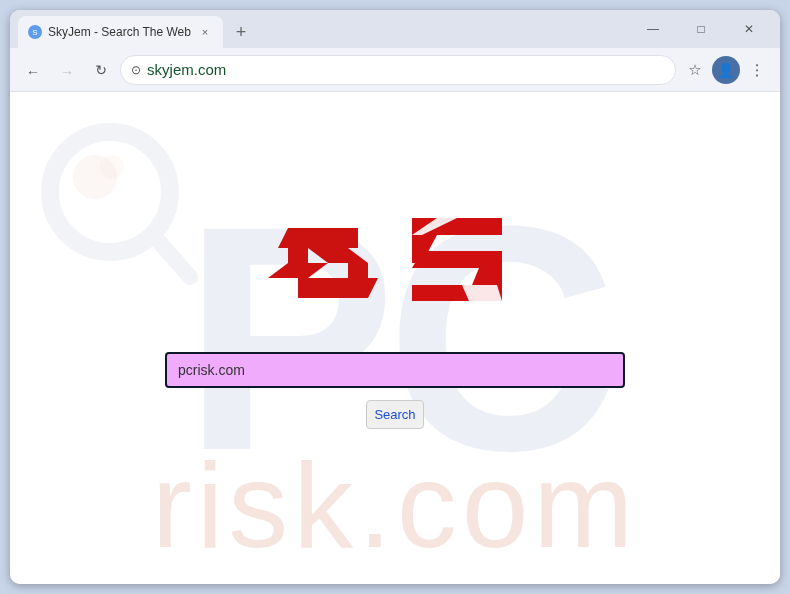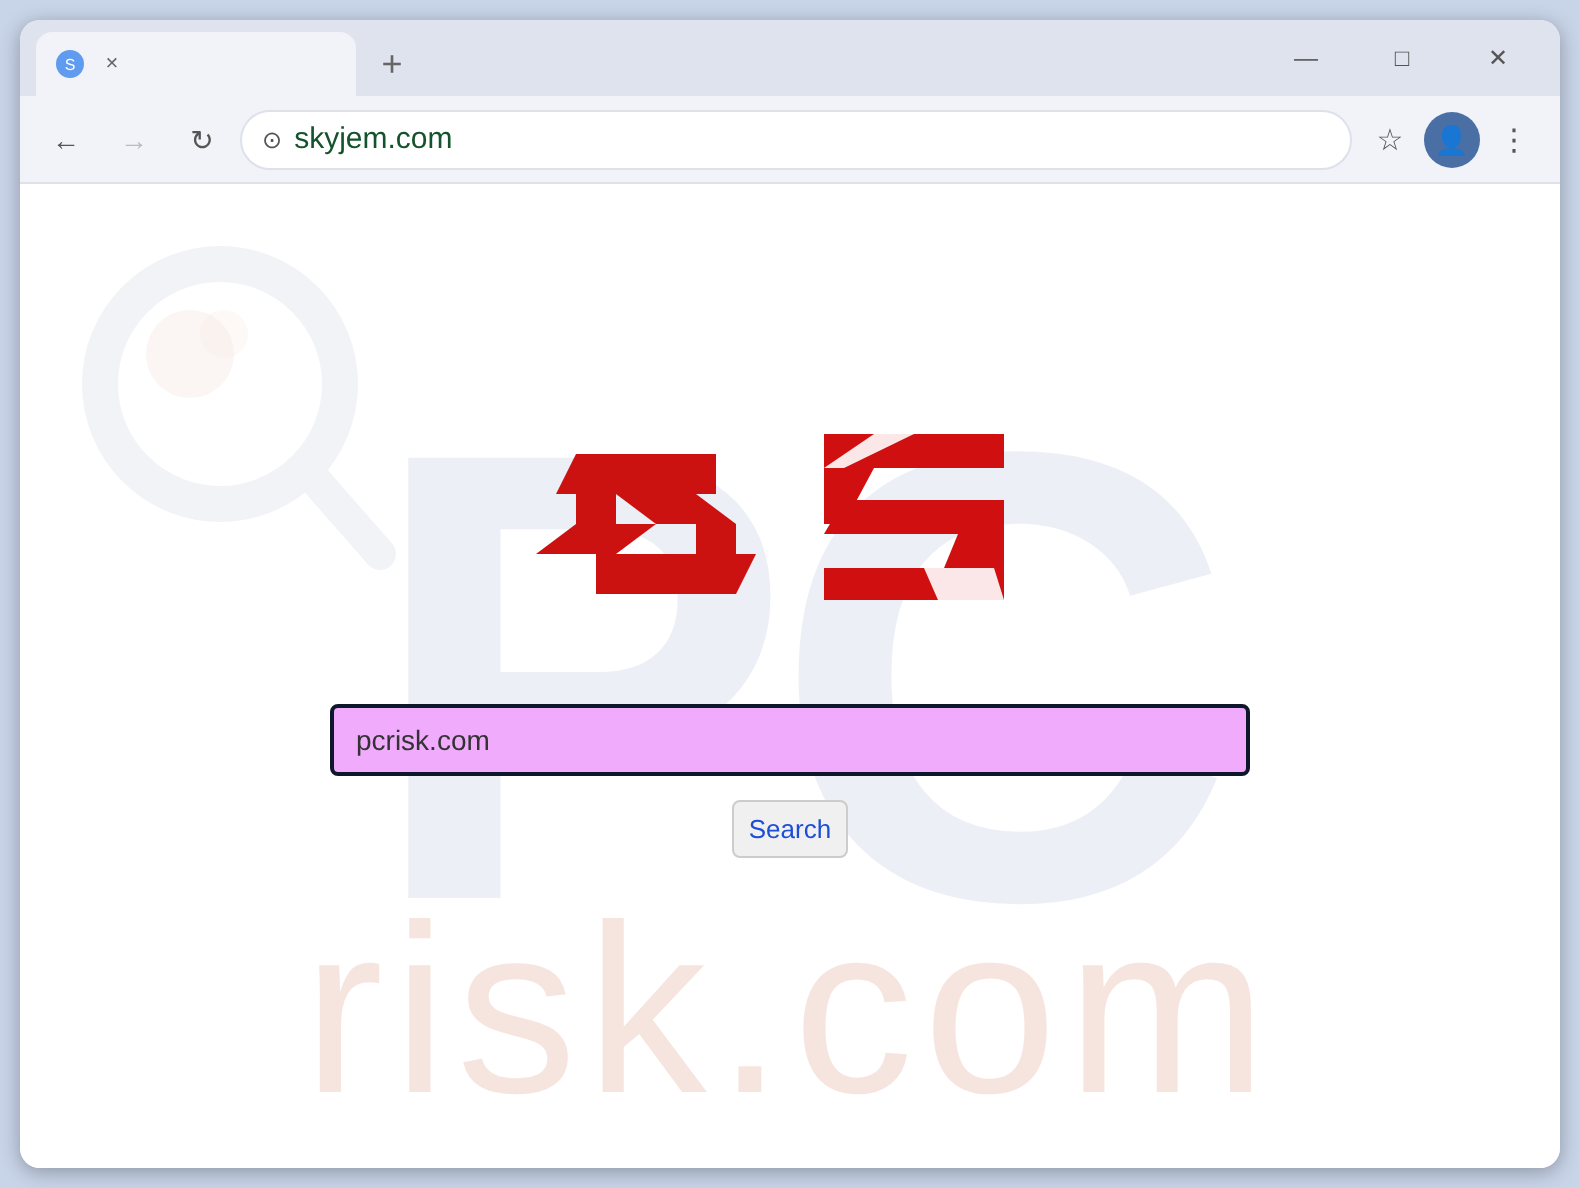--- a/index.html
+++ b/index.html
@@ -285,20 +285,21 @@
 <body>
 
 <div class="browser-window">
 
   <div class="title-bar">
     <div class="tab-area">
       <div class="tab">
         <div class="tab-icon">
           <span class="tab-favicon">S</span>
         </div>
+        <span class="tab-title">SkyJem - Search The Web</span>
         <span class="tab-close">×</span>
       </div>
       <div class="new-tab-btn">+</div>
     </div>
     <div class="window-controls">
       <div class="win-btn">—</div>
       <div class="win-btn">□</div>
       <div class="win-btn close">✕</div>
     </div>
   </div>

